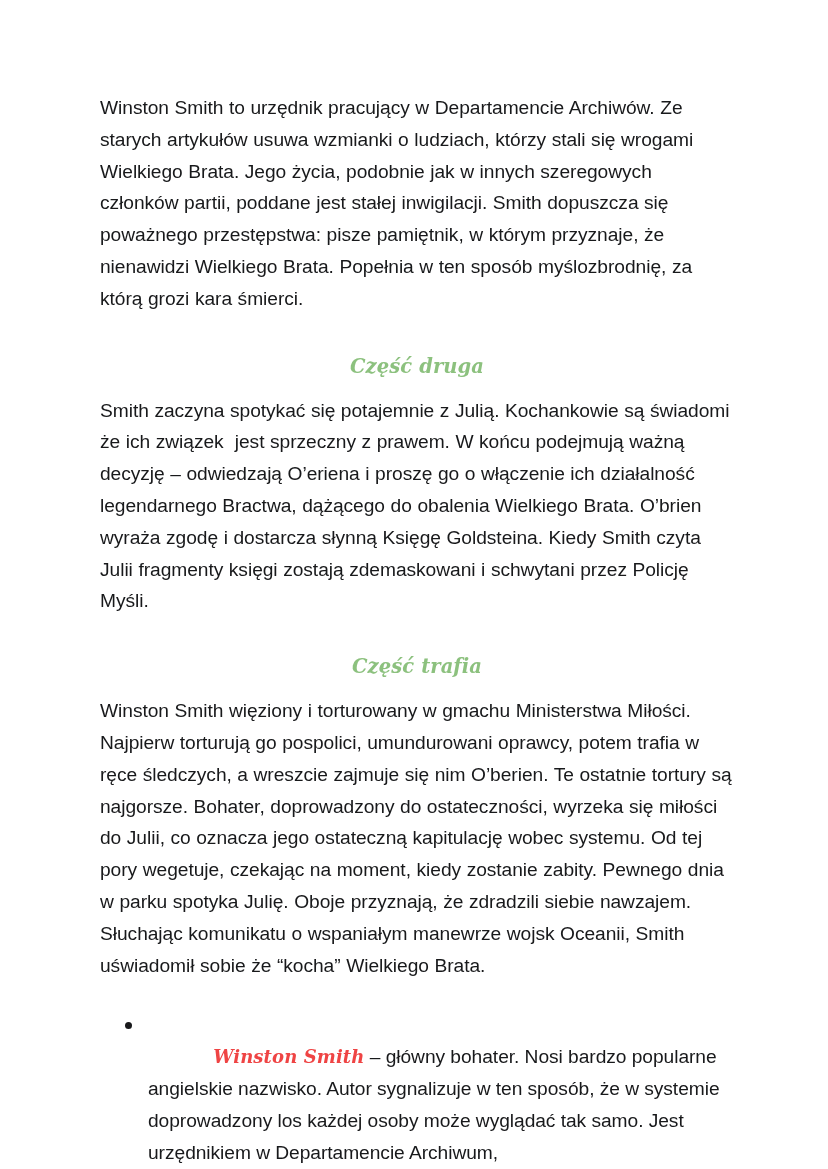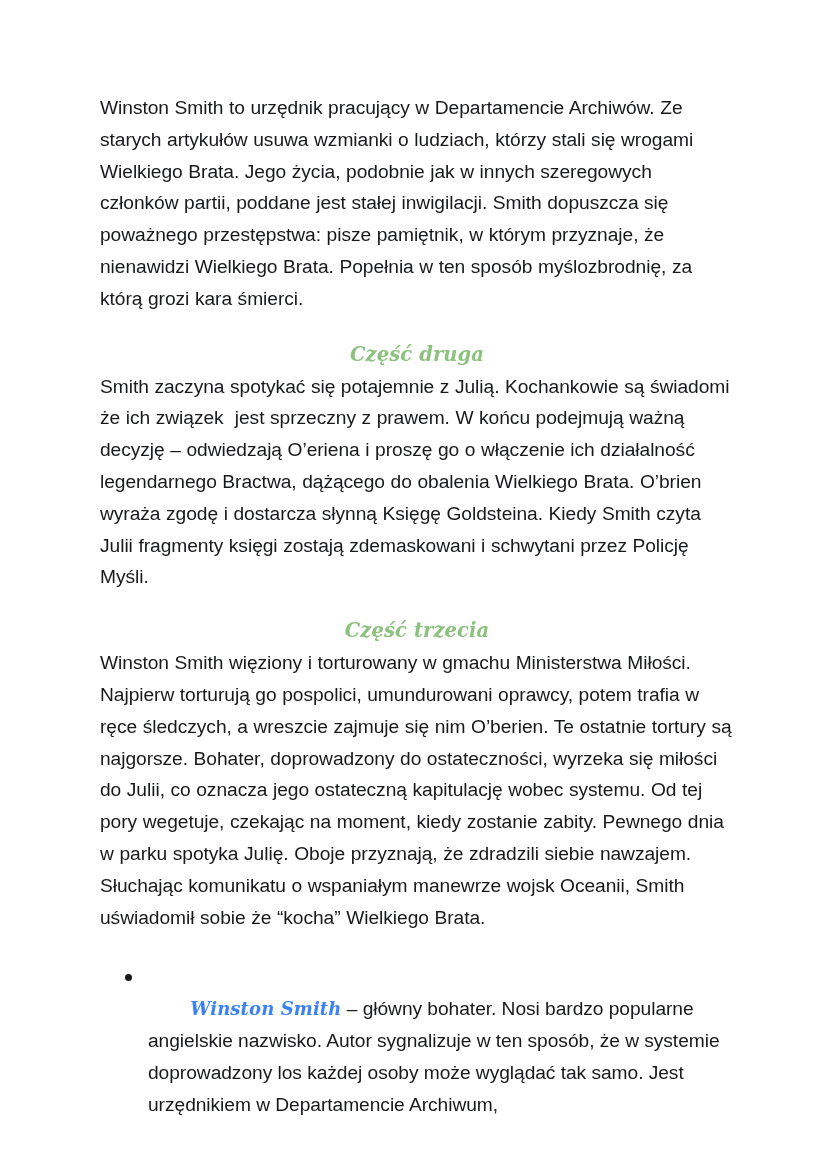--- a/index.html
+++ b/index.html
@@ -37,21 +37,21 @@
     word-spacing: 0.3px;
     text-align: left;
     white-space: pre-wrap;
   }
   .gap-after-para-1 { height: 26px; }
   .gap-after-para-2 { height: 24px; }
   .gap-after-para-3 { height: 26px; }
   .gap-after-heading { height: 2px; }
 
   h2.section-heading {
-    margin: 0;
+    margin: 12px;
     font-family: "DejaVu Serif", "Liberation Serif", serif;
     font-style: italic;
     font-weight: 700;
     font-size: 19.5px;
     line-height: 28px;
     color: #8cc17e;
     text-align: center;
     letter-spacing: 0.1px;
   }
   ul.char-list {
@@ -76,43 +76,44 @@
     width: 7px;
     height: 7px;
     border-radius: 50%;
     background: #18191b;
   }
   .char-name {
     font-family: "DejaVu Serif", "Liberation Serif", serif;
     font-style: italic;
     font-weight: 700;
     font-size: 18px;
-    color: #3b82f6;
+    color: #ef4444;
     letter-spacing: 0.1px;
+    margin-left: 23px;
   }
 </style>
 </head>
 <body>
 
 <div class="page">
   <div class="content">
 
     <p class="para">Winston Smith to urzędnik pracujący w Departamencie Archiwów. Ze starych artykułów usuwa wzmianki o ludziach, którzy stali się wrogami Wielkiego Brata. Jego życia, podobnie jak w innych szeregowych członków partii, poddane jest stałej inwigilacji. Smith dopuszcza się poważnego przestępstwa: pisze pamiętnik, w którym przyznaje, że nienawidzi Wielkiego Brata. Popełnia w ten sposób myślozbrodnię, za którą grozi kara śmierci.</p>
 
     <div class="gap-after-para-1"></div>
 
     <h2 class="section-heading">Część druga</h2>
 
     <div class="gap-after-heading"></div>
 
     <p class="para">Smith zaczyna spotykać się potajemnie z Julią. Kochankowie są świadomi że ich związek  jest sprzeczny z prawem. W końcu podejmują ważną decyzję – odwiedzają O’eriena i proszę go o włączenie ich działalność legendarnego Bractwa, dążącego do obalenia Wielkiego Brata. O’brien wyraża zgodę i dostarcza słynną Księgę Goldsteina. Kiedy Smith czyta Julii fragmenty księgi zostają zdemaskowani i schwytani przez Policję Myśli.</p>
 
     <div class="gap-after-para-2"></div>
 
-    <h2 class="section-heading">Część trzecia</h2>
+    <h2 class="section-heading">Część trafia</h2>
 
     <div class="gap-after-heading"></div>
 
     <p class="para">Winston Smith więziony i torturowany w gmachu Ministerstwa Miłości. Najpierw torturują go pospolici, umundurowani oprawcy, potem trafia w ręce śledczych, a wreszcie zajmuje się nim O’berien. Te ostatnie tortury są najgorsze. Bohater, doprowadzony do ostateczności, wyrzeka się miłości do Julii, co oznacza jego ostateczną kapitulację wobec systemu. Od tej pory wegetuje, czekając na moment, kiedy zostanie zabity. Pewnego dnia w parku spotyka Julię. Oboje przyznają, że zdradzili siebie nawzajem. Słuchając komunikatu o wspaniałym manewrze wojsk Oceanii, Smith uświadomił sobie że “kocha” Wielkiego Brata.</p>
 
     <div class="gap-after-para-3"></div>
 
 
     <div class="gap-after-heading"></div>
 

